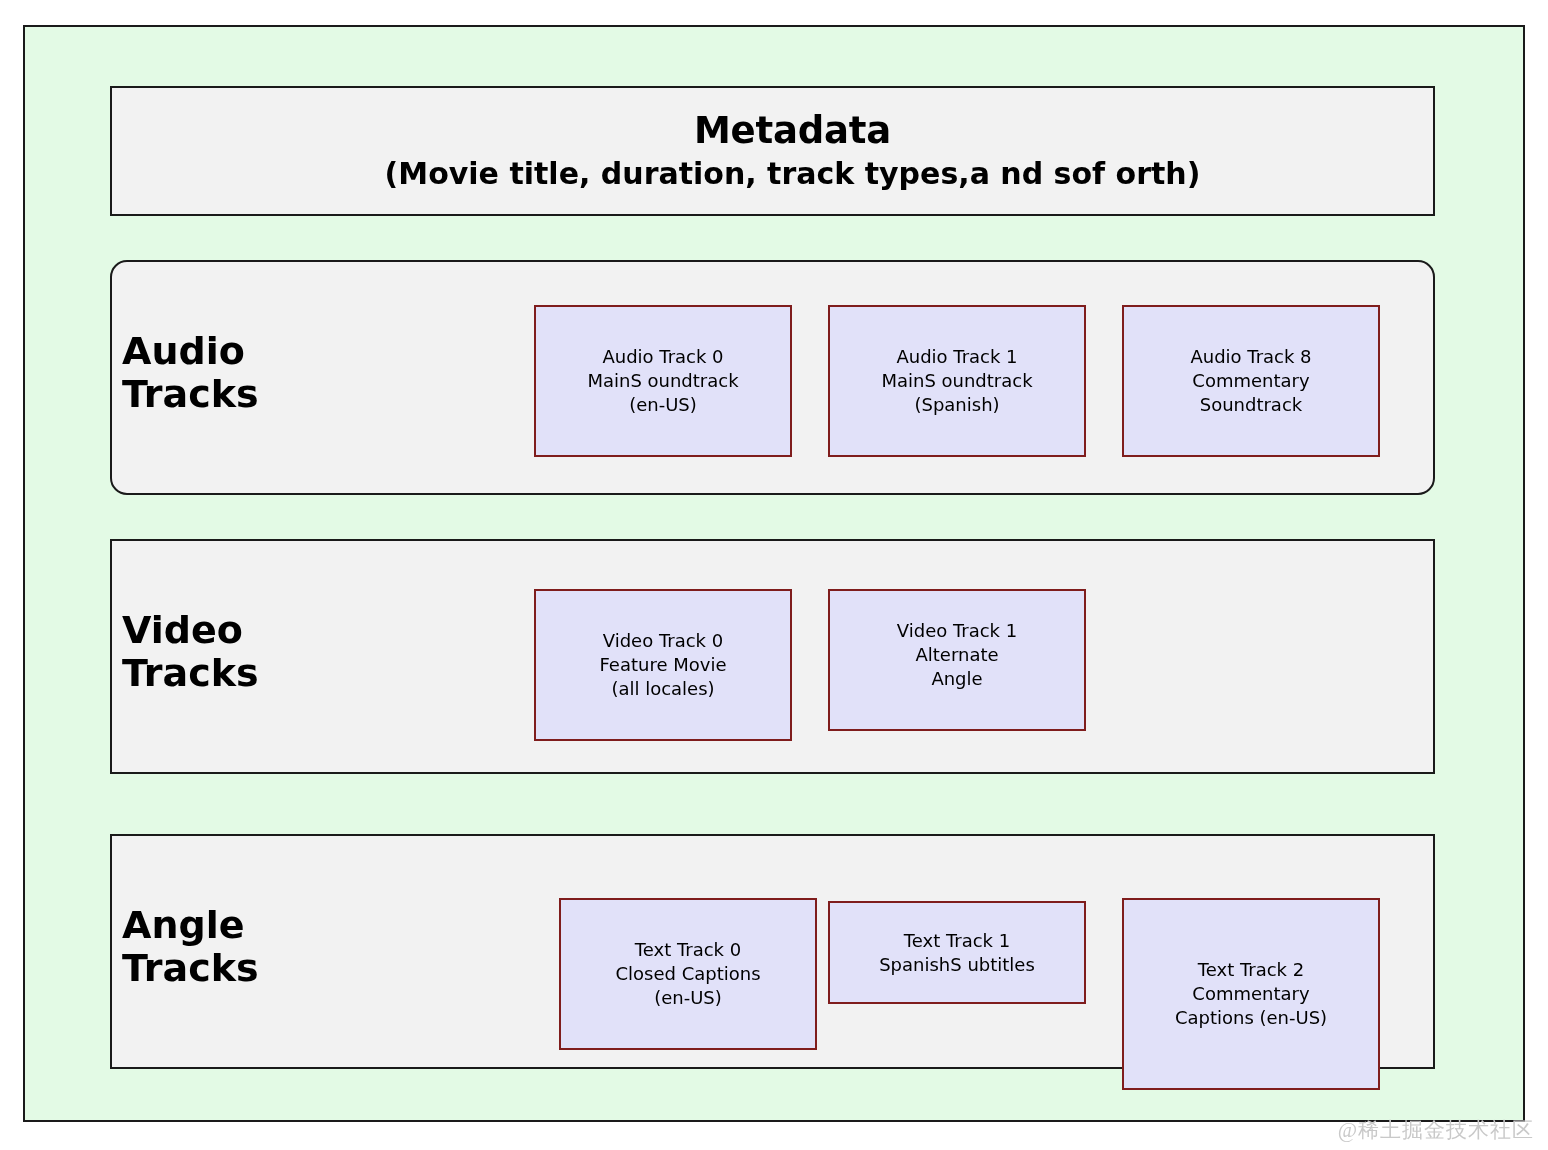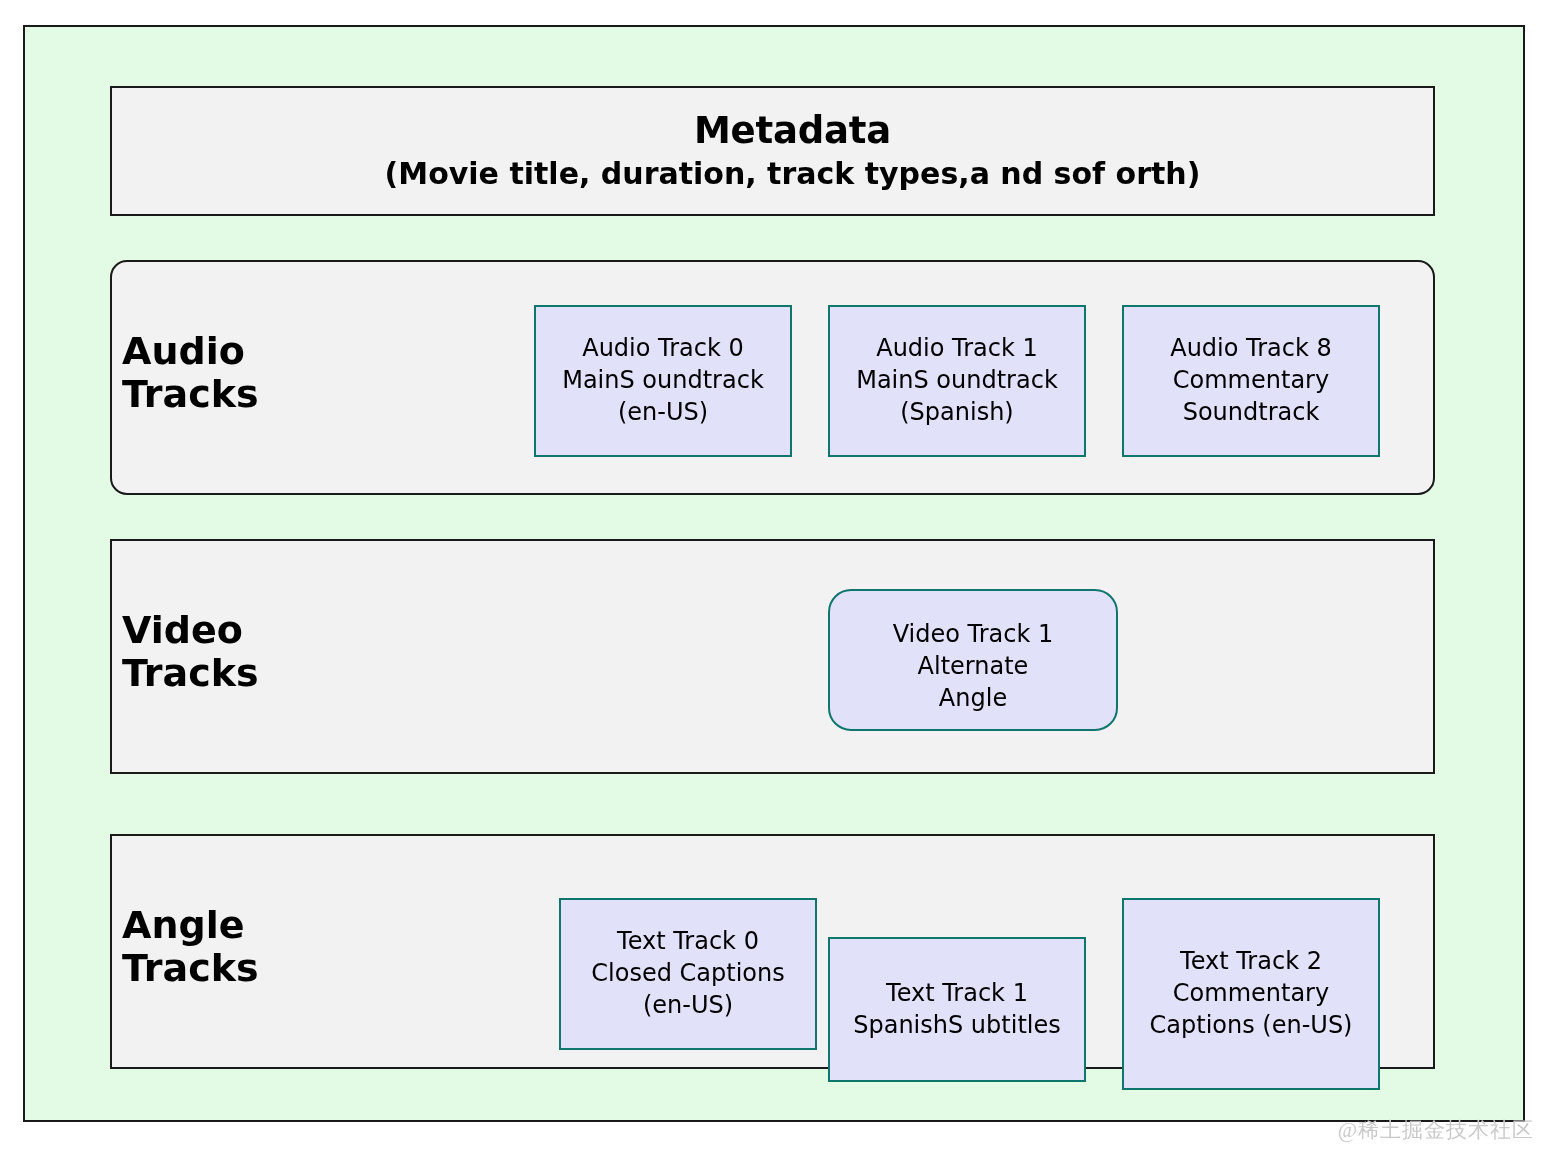--- a/index.html
+++ b/index.html
@@ -89,45 +89,45 @@
   .track-row {
     position: absolute;
     left: 0;
     top: 0;
     width: 100%;
     height: 100%;
   }
   .track-box {
     position: absolute;
     background: #e1e1f9;
-    border: 2px solid #0f766e;
+    border: 2px solid #7f1d1d;
     box-sizing: border-box;
     display: flex;
     align-items: center;
     justify-content: center;
     text-align: center;
-    font-size: 24px;
+    font-size: 18px;
     color: #000000;
     line-height: 1.33;
     white-space: pre-line;
   }
 
   
   #audio-box-0 { left: 422px; top:  43px; width: 258px; height: 152px; }
   #audio-box-1 { left: 716px; top:  43px; width: 258px; height: 152px; }
   #audio-box-2 { left: 1010px; top: 43px; width: 258px; height: 152px; }
 
   
   #video-box-0 { left: 422px; top:  48px; width: 258px; height: 152px; }
-  #video-box-1 { left: 716px; top:  48px; width: 290px; height: 142px;
-                 align-items: flex-start; padding-top: 28px; border-radius: 23px; }
+  #video-box-1 { left: 716px; top:  48px; width: 258px; height: 142px;
+                 align-items: flex-start; padding-top: 28px; }
 
   
   #text-box-0 { left: 422px; top:  62px; width: 258px; height: 152px; margin-left: 25px; }
-  #text-box-1 { left: 716px; top:  65px; width: 258px; height: 145px; margin-top: 36px; }
+  #text-box-1 { left: 716px; top:  65px; width: 258px; height: 103px; }
   #text-box-2 { left: 1010px; top: 62px; width: 258px; height: 192px; }
 
   
   #watermark {
     position: absolute;
     right: 14px;
     bottom: 6px;
     font-size: 21px;
     color: #c9c9c9;
     letter-spacing: 1px;
@@ -158,20 +158,23 @@
       <div class="track-box" id="audio-box-2">Audio Track 8
 Commentary
 Soundtrack</div>
     </div>
   </div>
 
   <div class="panel track-section" id="video-section">
     <div class="section-label">Video
 Tracks</div>
     <div class="track-row">
+      <div class="track-box" id="video-box-0">Video Track 0
+Feature Movie
+(all locales)</div>
       <div class="track-box" id="video-box-1">Video Track 1
 Alternate
 Angle</div>
     </div>
   </div>
 
   <div class="panel track-section" id="text-section">
     <div class="section-label">Angle
 Tracks</div>
     <div class="track-row">

